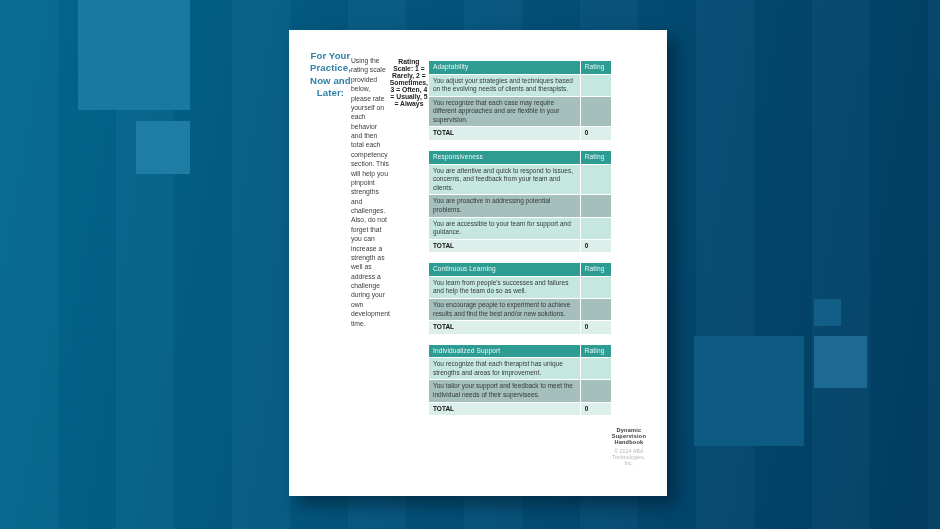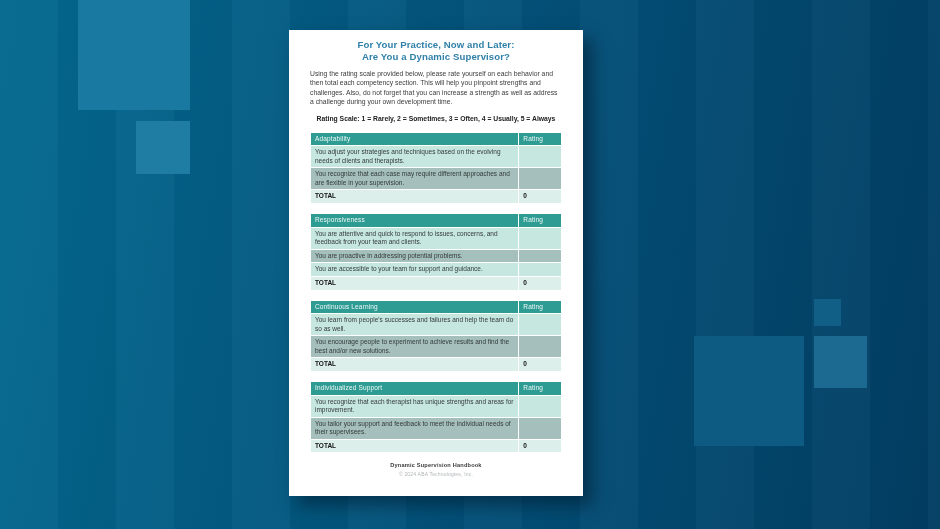--- a/index.html
+++ b/index.html
@@ -20,26 +20,26 @@
   .deco { position: absolute; }
   .sq1 { left: 78px;  top: 0;     width: 112px; height: 110px; background: #1a79a0; }
   .sq2 { left: 136px; top: 121px; width: 54px;  height: 53px;  background: #1f7ca2; }
   .sq3 { left: 694px; top: 336px; width: 110px; height: 110px; background: #0d5a82; }
   .sq4 { left: 814px; top: 299px; width: 27px;  height: 27px;  background: #115e86; }
   .sq5 { left: 814px; top: 336px; width: 53px;  height: 52px;  background: #1c6a92; }
 
   .page {
     position: absolute;
     left: 289px; top: 30px;
-    width: 294px; height: 466px;
+    width: 378px; height: 466px;
     background: #ffffff;
     box-shadow: 9px 9px 16px rgba(0, 24, 42, 0.55);
     padding: 20px 21px 16px 21px;
     display: flex;
-    flex-direction: column;
+    flex-direction: row;
     justify-content: center;
   }
   .doc-title {
     text-align: center;
     color: #2f80a9;
     font-weight: bold;
     font-size: 9.6px;
     line-height: 1.28;
     letter-spacing: 0.1px;
   }
@@ -99,21 +99,20 @@
 <div class="deco sq1"></div>
 <div class="deco sq2"></div>
 <div class="deco sq3"></div>
 <div class="deco sq4"></div>
 <div class="deco sq5"></div>
 
 <div class="page">
 
   <div class="doc-title">
     <div>For Your Practice, Now and Later:</div>
-    <div>Are You a Dynamic Supervisor?</div>
   </div>
 
   <p class="intro">Using the rating scale provided below, please rate yourself on each behavior and then total each competency section. This will help you pinpoint strengths and challenges. Also, do not forget that you can increase a strength as well as address a challenge during your own development time.</p>
 
   <div class="scale-line">Rating Scale: 1 = Rarely, 2 = Sometimes, 3 = Often, 4 = Usually, 5 = Always</div>
 
   <div class="tables-wrap">
 
     <table class="rating-table">
       <colgroup>

